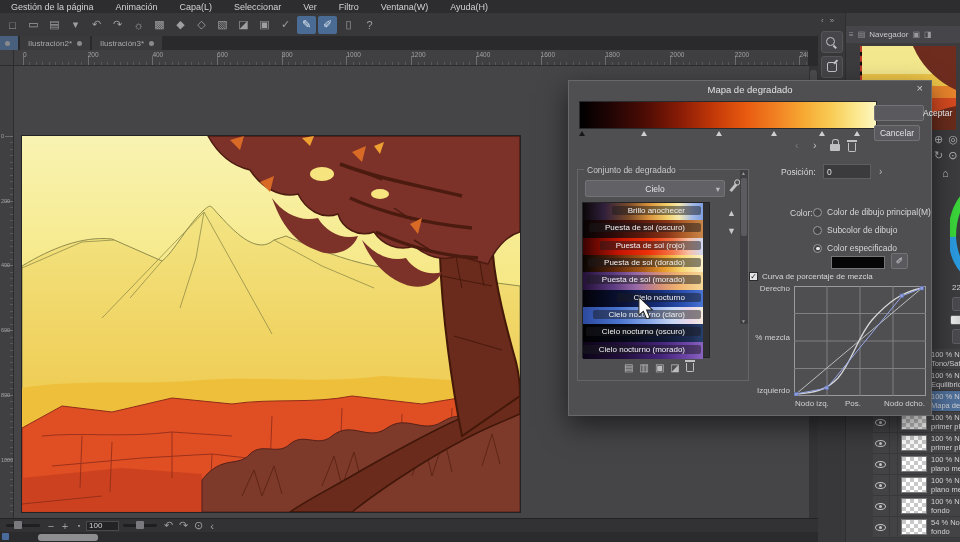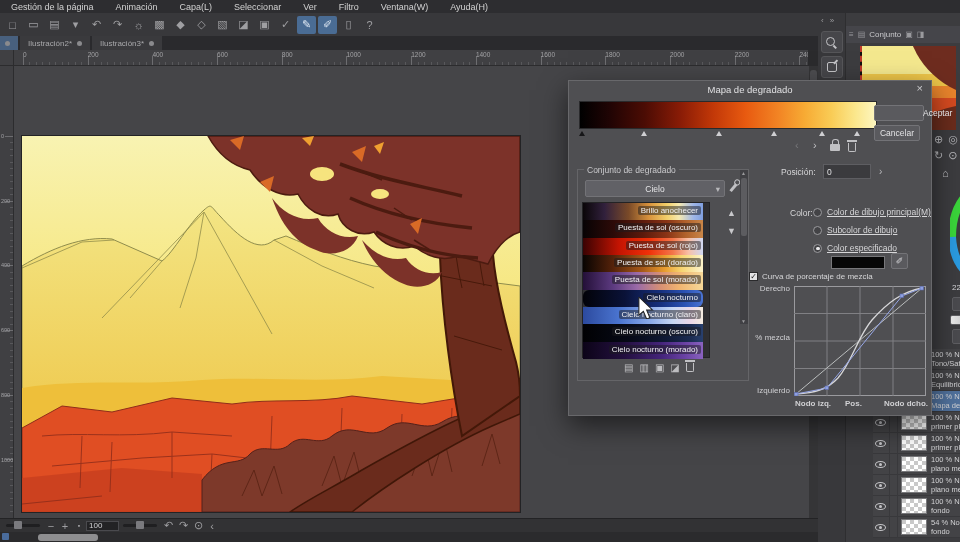--- a/index.html
+++ b/index.html
@@ -110,39 +110,39 @@
   #grad-set legend { position:absolute; left:6px; top:-5px; background:#4f4f52; padding:0 3px; font-size:8.5px; color:#c9c9cc;}
   #set-dd { position:absolute; left:7px; top:10px; width:140px; height:17px; background:#616166; border:1px solid #737377;
             border-radius:2px; text-align:center; line-height:16px; color:#e4e4e6;}
   #set-dd .chev { position:absolute; right:4px; top:0; color:#b8b8bb; }
   .icon-wrench { position:absolute; left:154px; top:13px; width:2.5px; height:9px; background:#c0c0c3; transform:rotate(40deg);}
   .icon-wrench::before { content:''; position:absolute; top:-5px; left:-2px; width:4px; height:4px;
         border:1.5px solid #c0c0c3; border-radius:50%; }
   #preset-list { position:absolute; left:4px; top:32px; width:128px; height:156px; background:#2f2f32; border:1px solid #232325;}
   .prow { position:relative; width:120px; height:17.33px; }
   .prow .plabel { position:absolute; right:2px; top:3px; font-size:8px; color:#f0f0f2; background:rgba(25,25,30,.5);
-                  padding:0 3px; border-radius:2px; white-space:nowrap;}
+                  padding:0 16px; border-radius:2px; white-space:nowrap;}
   #plist-scroll { position:absolute; right:0; top:0; width:8px; height:154px; background:#404044; font-size:5px;
                   color:#9a9a9d; text-align:center;}
   #plist-scroll .pth { position:absolute; left:1px; top:8px; width:6px; height:58px; background:#5c5c60; border-radius:2px;}
   .move-btn { position:absolute; left:146px; width:15px; height:14px; color:#c8c8cb; font-size:9px; text-align:center; line-height:14px;}
   .set-act { position:absolute; top:192px; display:flex; gap:6px; left:46px; align-items:center; color:#bcbcbf; font-size:10px;}
   #color-label { position:absolute; left:221px; top:127px; }
-  .radio-row { position:absolute; left:244px; display:flex; align-items:center; gap:5px; white-space:nowrap;text-decoration:underline;}
+  .radio-row { position:absolute; left:244px; display:flex; align-items:center; gap:5px; white-space:nowrap;}
   .radio { width:9px; height:9px; border-radius:50%; border:1px solid #9a9a9d; background:#434346; position:relative; flex:none;}
   .radio.selected::after { content:''; position:absolute; left:2px; top:2px; width:3.5px; height:3.5px; border-radius:50%; background:#e8e8ea;}
   #color-swatch { position:absolute; left:262px; top:175px; width:54px; height:13px; background:#060606; border:1px solid #77777a;}
   #dropper { position:absolute; left:322px; top:172px; width:17px; height:16px; background:#5a5a5e; border:1px solid #737377;
              border-radius:2px; color:#d0d0d3; font-size:9px; text-align:center; line-height:15px;}
   #curve-check { position:absolute; left:180px; top:191px; display:flex; gap:4px; align-items:center; white-space:nowrap; font-size:8px;}
   #curve-check .box { width:9px; height:9px; background:#e4e4e6; border:1px solid #2a2a2c; color:#1a1a1c;
                       font-size:8px; line-height:8px; text-align:center; flex:none;}
   #plot { position:absolute; left:225px; top:205px; width:132px; height:110px; }
   .ylab { position:absolute; right:141px; font-size:8px; color:#d0d0d3; white-space:nowrap;}
-  .xlab { position:absolute; top:318px; font-size:8px; color:#d0d0d3; white-space:nowrap;font-weight:bold;}
+  .xlab { position:absolute; top:318px; font-size:8px; color:#d0d0d3; white-space:nowrap;}
 
   
   .icon-mag { position:relative; width:11px; height:11px; }
   .icon-mag::before { content:''; position:absolute; left:0; top:0; width:7px; height:7px; border:1.5px solid #c4c4c7; border-radius:50%;}
   .icon-mag::after { content:''; position:absolute; right:0; bottom:0; width:4px; height:1.5px; background:#c4c4c7; transform:rotate(45deg);}
   .icon-editpad { width:10px; height:10px; border:1.5px solid #c4c4c7; border-radius:2px; position:relative;}
   .icon-editpad::after { content:''; position:absolute; right:-2px; top:-2px; width:5px; height:1.5px; background:#c4c4c7; transform:rotate(-45deg);}
 
   #cursor { z-index:30; }
 </style>
@@ -332,21 +332,21 @@
           <span class="icon-mag"></span>
         </div>
       <div class="sq-btn">
           <span class="icon-editpad"></span>
         </div>
     </div>
     <div id="panel">
       <div id="panel-hdr">
         <span class="ph-icon">≡</span>
         <span class="ph-icon">▤</span>
-        <span>Conjunto</span>
+        <span>Navegador</span>
         <span class="ph-icon">▣</span>
         <span class="ph-icon">◨</span>
       </div>
       <svg id="nav-thumb" viewBox="0 0 96 84" preserveAspectRatio="none">
         <rect width="96" height="84" fill="#f4e88e"></rect>
         <rect y="28" width="96" height="14" fill="#eec649"></rect>
         <rect y="40" width="96" height="14" fill="#e8842c"></rect>
         <rect y="52" width="96" height="32" fill="#d54a20"></rect>
         <path d="M52,0 L96,0 L96,44 C78,36 64,22 56,8 Z" fill="#6e2c1f"></path>
         <path d="M30,84 L96,84 L96,60 C70,66 48,74 30,84 Z" fill="#6a2c1c"></path>
@@ -539,21 +539,21 @@
           </div>
 
           <div class="prow" style="background: linear-gradient(90deg, rgb(8, 4, 2), rgb(85, 34, 10) 25%, rgb(168, 90, 24) 50%, rgb(232, 156, 46) 68%, rgb(246, 212, 112) 82%, rgb(253, 244, 204));">
             <span class="plabel">Puesta de sol (dorado)</span>
           </div>
 
           <div class="prow" style="background: linear-gradient(90deg, rgb(36, 16, 56), rgb(92, 58, 128) 25%, rgb(154, 106, 168) 45%, rgb(216, 145, 116) 65%, rgb(240, 180, 112) 80%, rgb(246, 216, 152));">
             <span class="plabel">Puesta de sol (morado)</span>
           </div>
 
-          <div class="prow" style="background: linear-gradient(90deg, rgb(2, 2, 8), rgb(10, 18, 56) 35%, rgb(22, 48, 126) 65%, rgb(43, 82, 180) 85%, rgb(74, 116, 212)); border-radius: 6px;">
+          <div class="prow" style="background: linear-gradient(90deg, rgb(2, 2, 8), rgb(10, 18, 56) 35%, rgb(22, 48, 126) 65%, rgb(43, 82, 180) 85%, rgb(74, 116, 212));">
             <span class="plabel">Cielo nocturno</span>
           </div>
 
           <div class="prow" style="background: linear-gradient(90deg, rgb(44, 74, 158), rgb(74, 116, 208) 30%, rgb(136, 168, 232) 55%, rgb(200, 216, 244) 75%, rgb(236, 216, 232) 90%, rgb(244, 236, 224));">
             <span class="plabel">Cielo nocturno (claro)</span>
           </div>
 
           <div class="prow" style="background: linear-gradient(90deg, rgb(1, 1, 3), rgb(7, 10, 24) 40%, rgb(16, 26, 54) 70%, rgb(28, 44, 82) 90%, rgb(40, 64, 110));">
             <span class="plabel">Cielo nocturno (oscuro)</span>
           </div>

